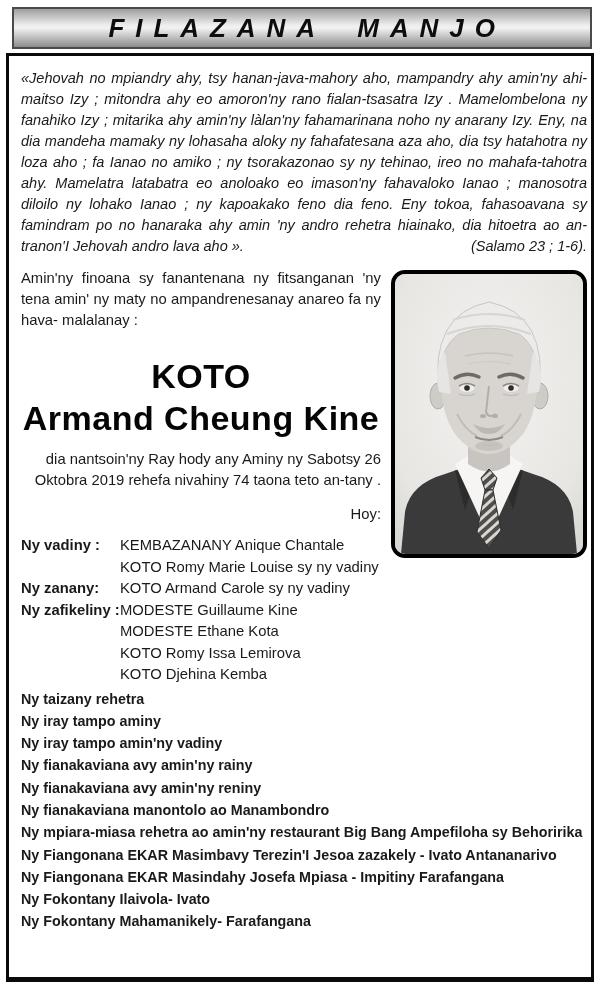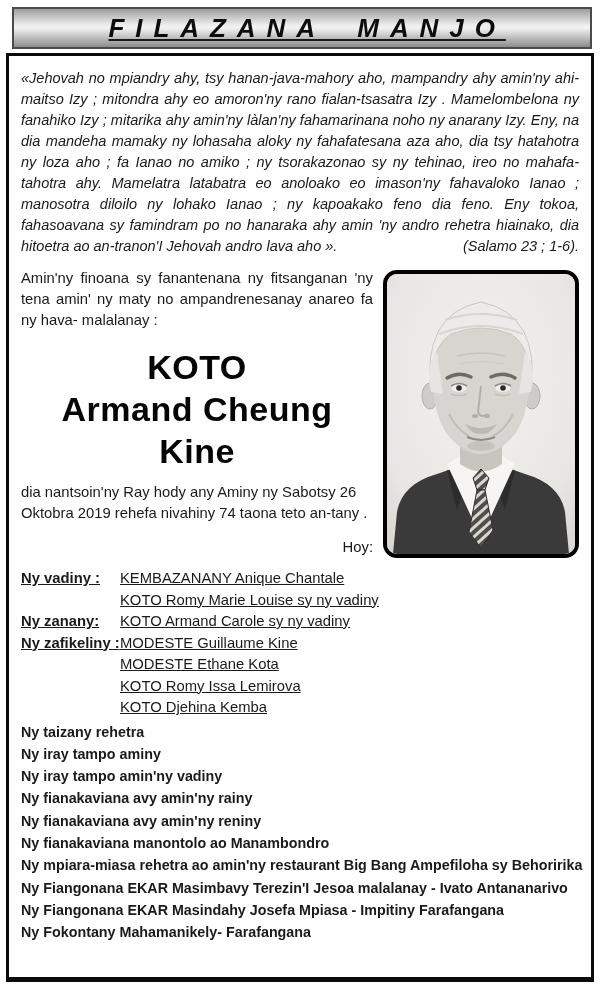--- a/index.html
+++ b/index.html
@@ -6,52 +6,52 @@
   .page {
     position:relative; width:600px; height:988px; background:#ffffff;
     box-sizing:border-box; padding:7px 6px 6px 6px; overflow:hidden;
     font-family:"Liberation Sans","DejaVu Sans",sans-serif; color:#1a1a1a;
   }
   
   .masthead {
     box-sizing:border-box; height:42px; margin:0 2px 4px 6px;
     border:2px solid #4a4a4a;
     background:linear-gradient(180deg,#9e9e9e 0%,#ededed 42%,#f2f2f2 50%,#8c8c8c 100%);
-    display:flex; align-items:center; justify-content:center;text-decoration:underline;
+    display:flex; align-items:center; justify-content:center;
   }
   .masthead-title {
     font-weight:bold; font-style:italic; font-size:26px; color:#0d0d0d;
     letter-spacing:0.42em; word-spacing:0.55em; white-space:nowrap; padding-left:0.4em;
   }
   
   .notice-box {
     box-sizing:border-box; height:929px; margin:0;
     border:3px solid #0a0a0a; border-bottom-width:5px;
-    padding:12px 12px 6px 12px; overflow:hidden;
+    padding:12px 4px 6px 12px; overflow:hidden;
   }
   p { margin:0; }
   .quote {
     font-style:italic; text-align:justify; font-size:14.5px; line-height:21px;
     margin-bottom:11px;
   }
   .quote .cite { float:right; }
   .photo-frame {
     float:right; width:188px; height:280px; margin:2px 0 8px 10px;
     border:4px solid #000; border-radius:14px; overflow:hidden; background:#eeedeb;
   }
   .photo-frame svg { display:block; width:100%; height:100%; }
-  .intro { font-size:14.8px; line-height:21px; text-align:justify; margin-bottom:15px; }
+  .intro { font-size:14.8px; line-height:21px; text-align:justify; margin-bottom:24px; }
   .name-heading { text-align:center; margin:8px 8px 10px 0; }
   .name-heading div {
     font-weight:bold; font-size:34px; line-height:42px; color:#050505;
     letter-spacing:0.5px;
   }
-  .death-line { font-size:14.8px; line-height:21px; margin-top:8px; }
+  .death-line { font-size:14.8px; line-height:21px; margin-top:8px;text-align:right; }
   .hoy { font-size:14.8px; margin:15px 0 13px 0;text-align:right; }
-  .family { font-size:14.8px;text-decoration:underline; }
+  .family { font-size:14.8px; }
   .family-row { display:flex; line-height:21.5px; }
   .family-label { flex:none; width:99px; font-weight:bold; white-space:nowrap; }
   .family-value { white-space:nowrap; }
   .mourners { margin-top:2px; }
   .mourner-line { font-weight:bold; font-size:14.3px; line-height:22.3px; white-space:nowrap; }
 </style>
 </head>
 <body>
 
 <div class="page">
@@ -193,22 +193,23 @@
         <div class="mourner-line">Ny iray tampo amin'ny vadiny</div>
 
         <div class="mourner-line">Ny fianakaviana avy amin'ny rainy</div>
 
         <div class="mourner-line">Ny fianakaviana avy amin'ny reniny</div>
 
         <div class="mourner-line">Ny fianakaviana manontolo ao Manambondro</div>
 
         <div class="mourner-line">Ny mpiara-miasa rehetra ao amin'ny restaurant Big Bang Ampefiloha sy Behoririka</div>
 
-        <div class="mourner-line">Ny Fiangonana EKAR Masimbavy Terezin'I Jesoa malalanay - Ivato Antananarivo</div>
+        <div class="mourner-line">Ny Fiangonana EKAR Masimbavy Terezin'I Jesoa zazakely - Ivato Antananarivo</div>
 
         <div class="mourner-line">Ny Fiangonana EKAR Masindahy Josefa Mpiasa - Impitiny Farafangana</div>
 
+        <div class="mourner-line">Ny Fokontany Ilaivola- Ivato</div>
 
         <div class="mourner-line">Ny Fokontany Mahamanikely- Farafangana</div>
       </div>
 
   </div>
 </div>
 
 </body></html>

